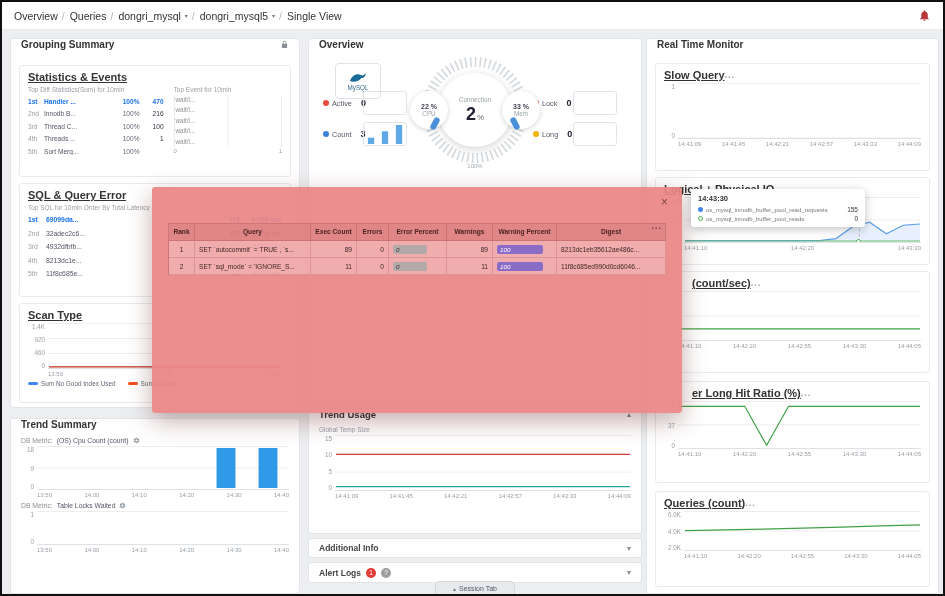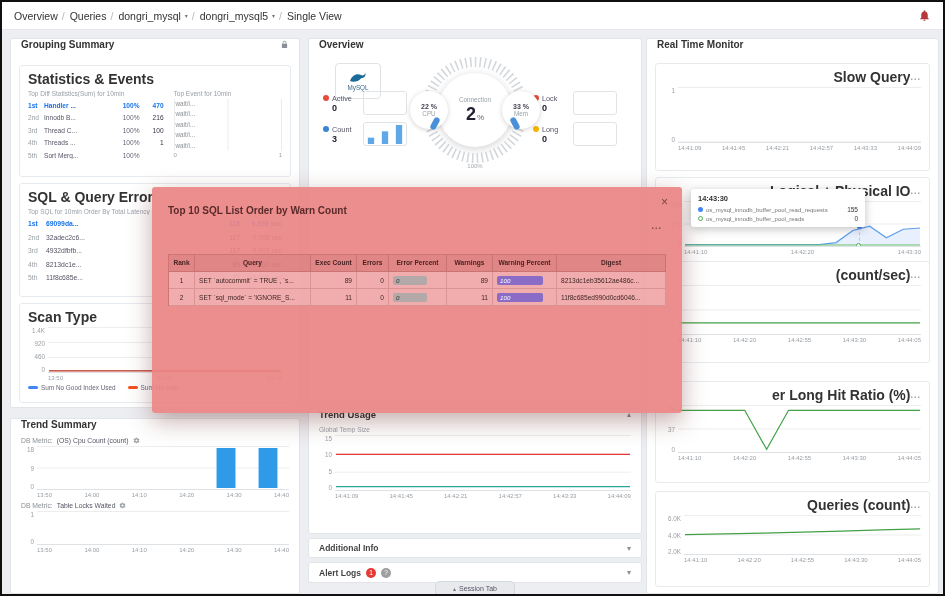--- a/index.html
+++ b/index.html
@@ -12,22 +12,22 @@
 .caret{font-size:6px;color:#777;}
 .caret:empty,.sep:empty{display:none;}
 .sep{color:#b5b8bb;}
 .bell{margin-left:auto;cursor:pointer;display:flex;align-items:center;}
 .main{position:absolute;left:0;top:28px;width:941px;height:564px;background:#eceef1;}
 .card{position:absolute;background:#fff;border:1px solid #e2e5e8;border-radius:3px;}
 .card-head{display:flex;align-items:center;justify-content:space-between;padding:0 10px 3px;}
 .card-title{font-size:10px;font-weight:bold;color:#333;}
 .card-body{padding:0 10px 6px;}
 .subcard{position:absolute;left:8px;right:8px;border:1px solid #e8ebee;border-radius:3px;background:#fff;padding:5px 8px;overflow:hidden;}
-.sub-head{display:flex;justify-content:flex-end;align-items:center;}
-.sub-title{font-size:14px;font-weight:bold;color:#333;white-space:nowrap;overflow:hidden;}
+.sub-head{display:flex;justify-content:flex-start;align-items:center;}
+.sub-title{font-size:11px;font-weight:bold;color:#333;white-space:nowrap;overflow:hidden;text-decoration:underline;}
 .mini-sub{font-size:6.5px;color:#9aa0a6;margin:3px 0 2px;white-space:nowrap;overflow:hidden;}
 .more{color:#9aa0a6;font-size:9px;font-weight:bold;letter-spacing:1px;cursor:pointer;line-height:6px;}
 .chev{color:#8a9095;font-size:8px;cursor:pointer;}
 .mlauto{margin-left:auto;}
 
 .chart-row{display:flex;align-items:stretch;margin-top:2px;}
 .ylab{width:22px;display:flex;flex-direction:column;justify-content:space-between;align-items:flex-end;font-size:6.3px;color:#9aa0a6;padding-right:3px;}
 .w14{width:14px;}.w16{width:16px;}.w20{width:20px;}
 .plot{flex:1;position:relative;overflow:hidden;border-bottom:1px solid #dfe2e5;background-image:linear-gradient(to bottom,#ededed 1px,transparent 1px);}
 .grid2{background-size:100% 99%;}
@@ -71,21 +71,21 @@
 .m-name{color:#556;}
 .icon-gear{display:flex;cursor:pointer;}
 
 #overview{left:306px;top:8px;width:334px;height:364px;}
 .dbbadge{position:absolute;left:26px;top:24px;width:46px;height:36px;border:1px solid #dfe3e6;border-radius:4px;background:#fff;display:flex;flex-direction:column;align-items:center;justify-content:center;gap:1px;cursor:pointer;}
 .db-name{font-size:6.3px;color:#3a6b8a;}
 .ind-group{position:absolute;}
 .left-ind{left:14px;top:52px;}
 .right-ind{right:24px;top:52px;}
 .ind{display:flex;align-items:center;gap:6px;margin-bottom:7px;}
-.ind-meta{display:flex;flex-direction:column;width:34px;}
+.ind-meta{display:flex;width:34px;}
 .ind-top{display:flex;align-items:center;gap:3px;font-size:7.3px;color:#556;}
 .dot{width:6px;height:6px;border-radius:50%;display:inline-block;}
 .dot.red{background:#e74c3c;}
 .dot.blue{background:#3b82d8;}
 .dot.yellow{background:#f5b301;}
 .ind-val{font-size:9px;font-weight:bold;color:#223;margin-left:9px;}
 .ind-box{width:44px;height:24px;border:1px solid #e1e4e7;border-radius:3px;overflow:hidden;}
 .gauge{position:absolute;left:50%;top:12px;width:118px;height:118px;transform:translateX(-50%);}
 .ring{position:absolute;left:0;top:0;}
 .ginner{position:absolute;left:22px;top:22px;width:74px;height:74px;border-radius:50%;background:#fff;box-shadow:0 2px 8px rgba(0,0,0,0.18);display:flex;flex-direction:column;align-items:center;justify-content:center;z-index:2;}
@@ -108,21 +108,21 @@
 .bar-title{font-size:8.5px;font-weight:bold;color:#444;}
 .badge-red{min-width:10px;height:10px;border-radius:5px;background:#e53935;color:#fff;font-size:6.5px;display:flex;align-items:center;justify-content:center;padding:0 2px;}
 .badge-help{width:10px;height:10px;border-radius:5px;background:#9e9e9e;color:#fff;font-size:6.5px;display:flex;align-items:center;justify-content:center;cursor:pointer;}
 .session{position:absolute;left:433px;top:551px;width:80px;height:13px;background:#e7e9ec;border:1px solid #d6d9dc;border-bottom:none;border-radius:5px 5px 0 0;display:flex;align-items:center;justify-content:center;gap:3px;font-size:7px;color:#556;cursor:pointer;}
 .chev-s{font-size:6px;color:#778;}
 
 #rtm{left:644px;top:8px;width:293px;height:556px;}
 .rsub{padding:5px 8px;}
 #slow{top:24px;height:108px;}
 #io{top:138px;height:88px;}
-#cps{top:222px;height:102px;}
+#cps{top:232px;height:102px;}
 #hit{top:342px;height:102px;}
 #qc{top:452px;height:96px;}
 .pad-occl{padding-left:28px;}
 .rel{position:relative;}
 .vline{position:absolute;left:74%;top:0;bottom:0;border-left:1px dashed #c2c7cc;z-index:2;}
 .pt{position:absolute;border-radius:50%;z-index:3;}
 .pt-blue{left:calc(74% - 2px);top:23px;width:5px;height:5px;background:#4285f4;}
 .pt-green{left:calc(74% - 3px);bottom:-2px;width:5px;height:5px;background:#fff;border:1.5px solid #4caf50;}
 .tooltip{position:absolute;left:44px;top:150px;width:174px;background:#fff;border-radius:3px;box-shadow:0 2px 10px rgba(0,0,0,0.25);padding:5px 7px;z-index:45;}
 .tt-time{font-size:7.5px;font-weight:bold;color:#333;margin-bottom:3px;}
@@ -676,23 +676,20 @@
             <span class="tick">14:41:10</span>
             <span class="tick">14:42:20</span>
             <span class="tick">14:42:55</span>
             <span class="tick">14:43:30</span>
             <span class="tick">14:44:05</span>
           </div>
       </div>
     </div>
 
     <div class="modal">
-      <div class="modal-head">
-        <span class="modal-title">Top 10 SQL List Order by Warn Count</span>
-      </div>
       <span class="modal-close">×</span>
       <span class="modal-more">...</span>
       <div class="mtable">
         <div class="mhead">
             <span class="mh">Rank</span>
             <span class="mh">Query</span>
             <span class="mh">Exec Count</span>
             <span class="mh">Errors</span>
             <span class="mh">Error Percent</span>
             <span class="mh">Warnings</span>

